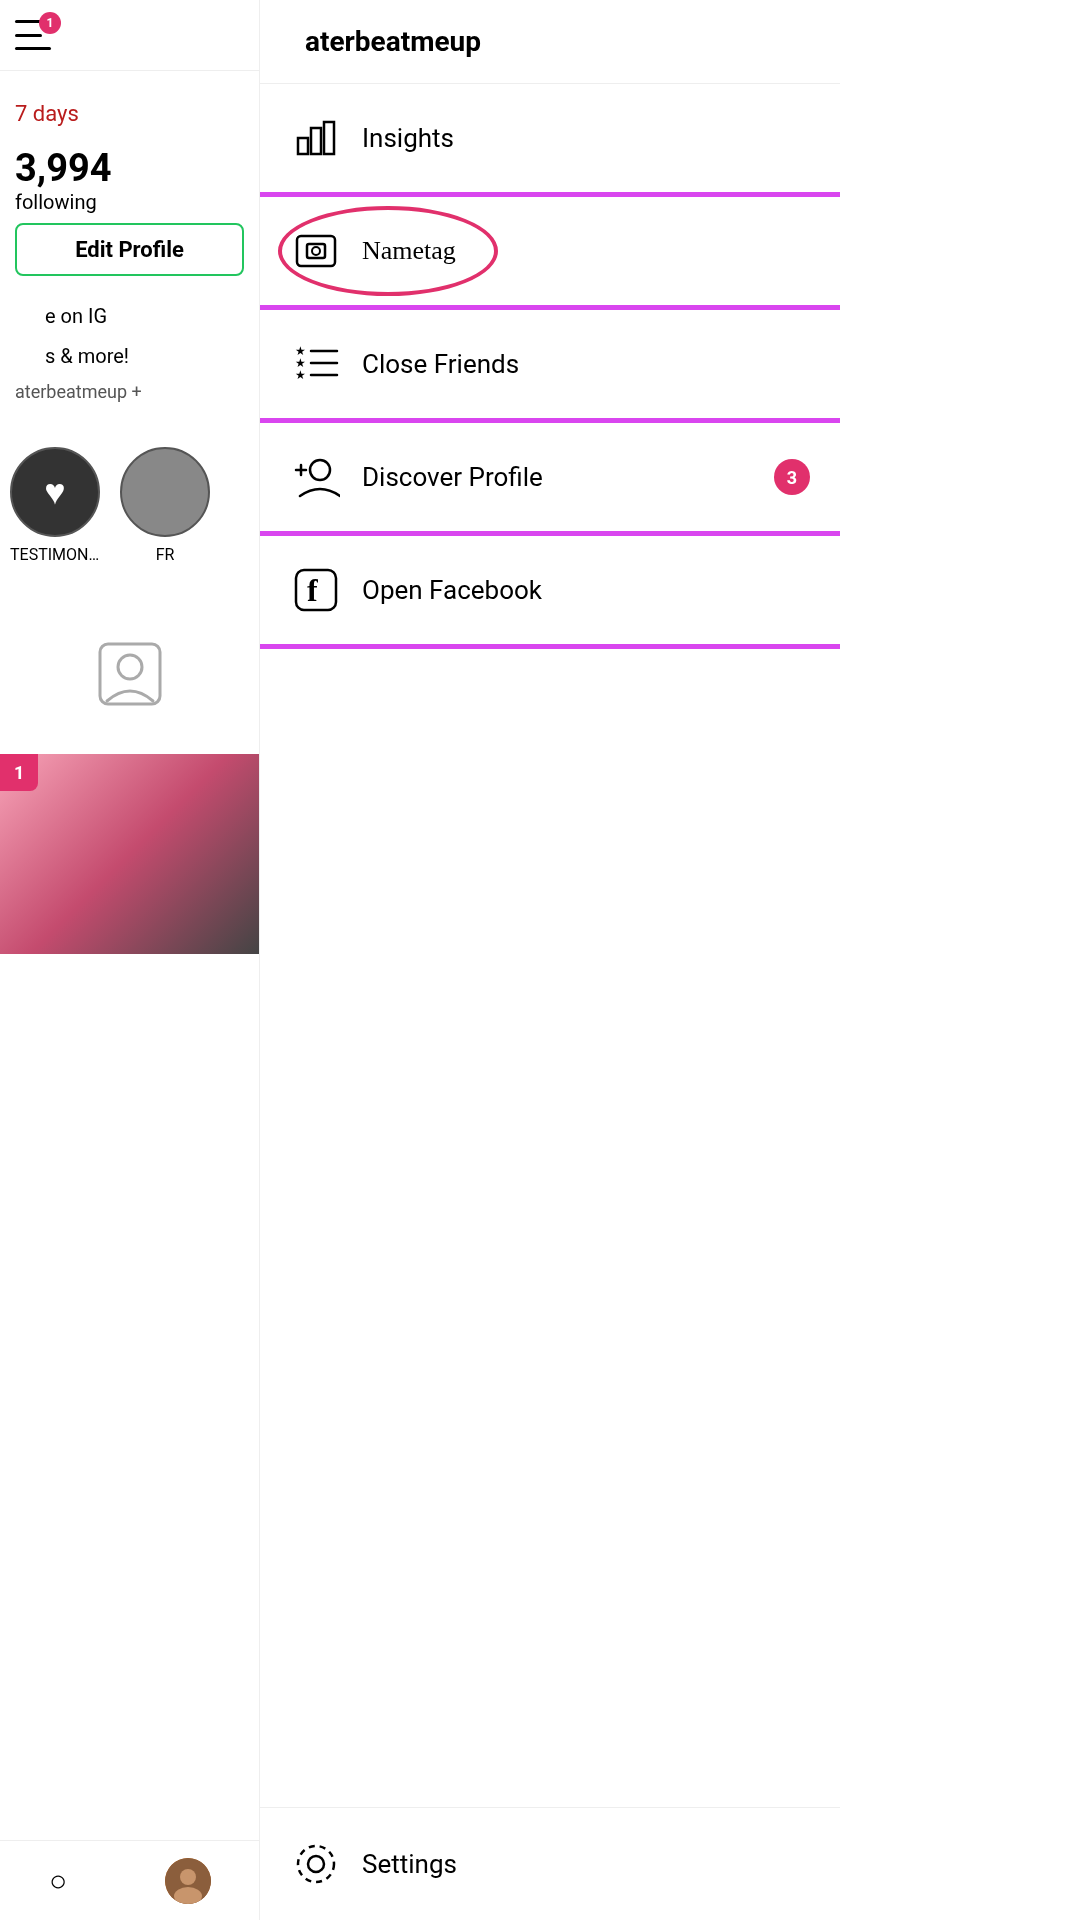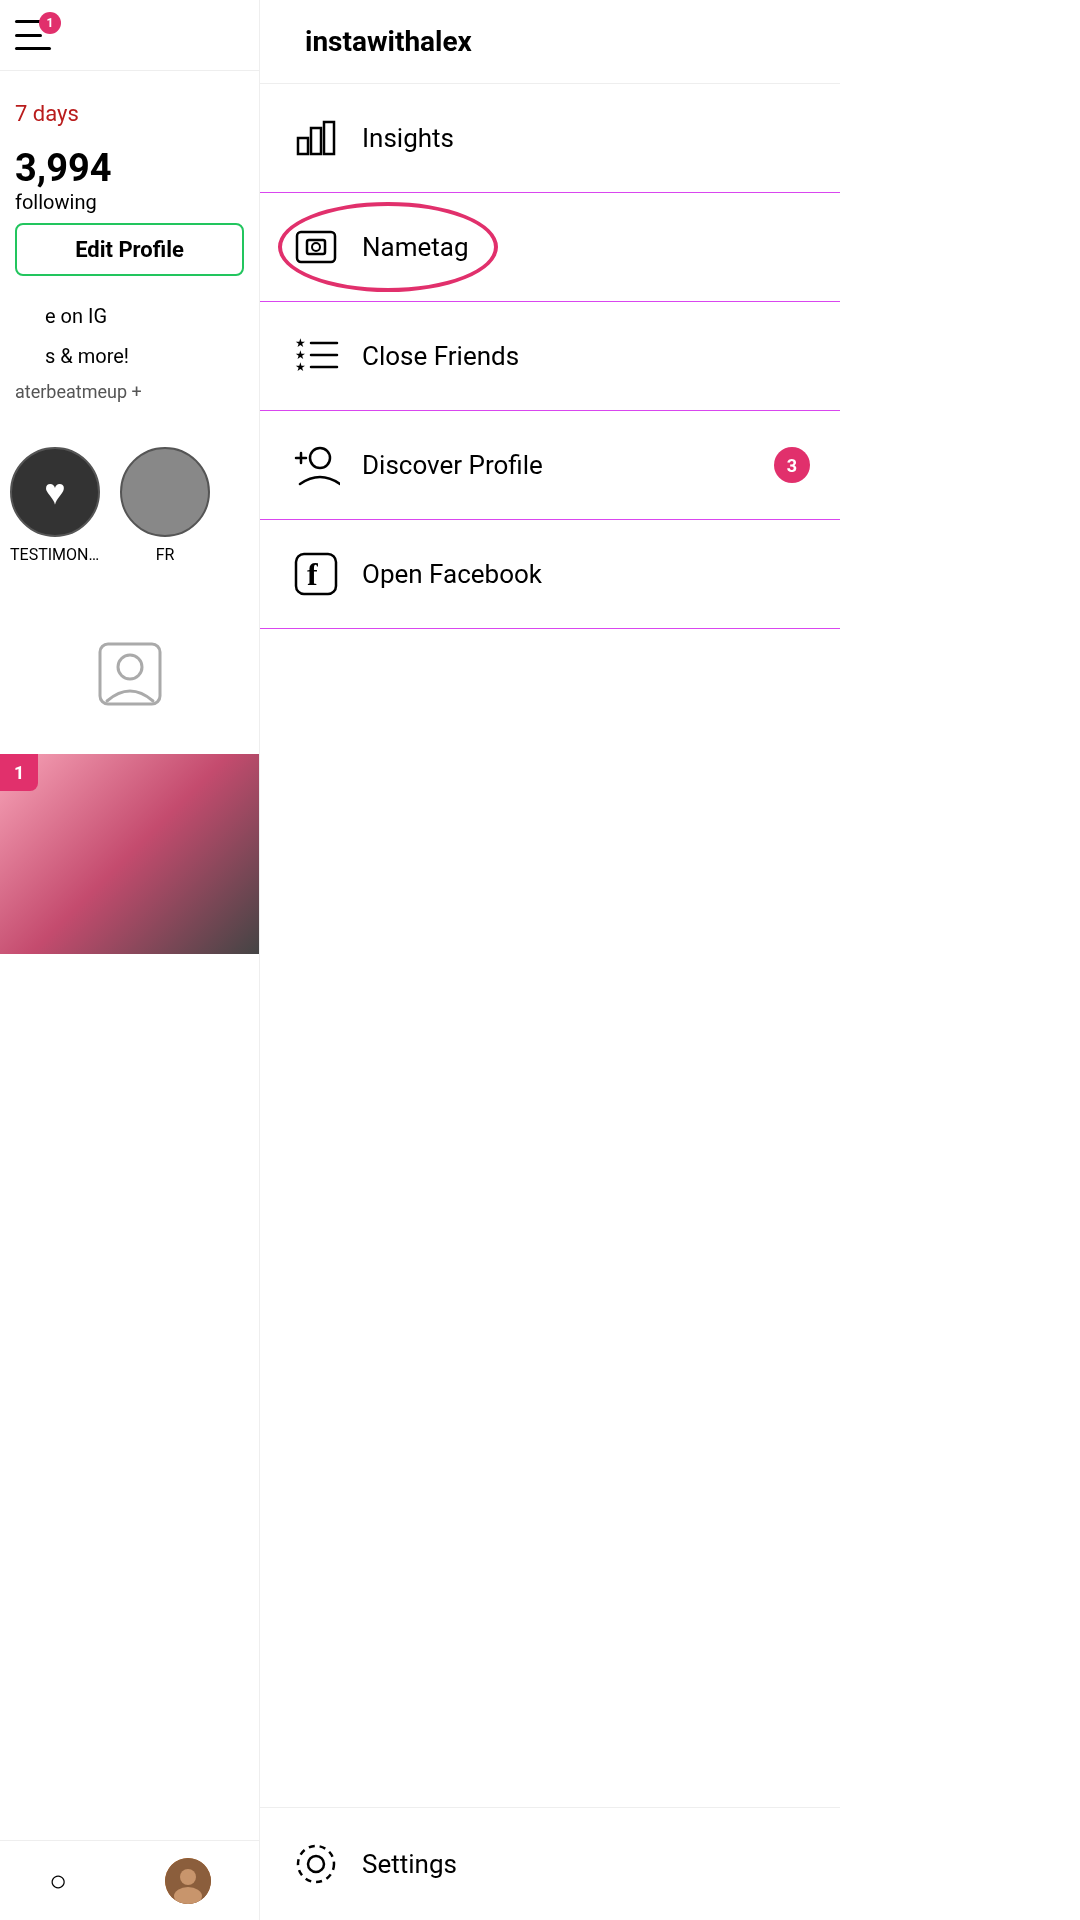--- a/index.html
+++ b/index.html
@@ -264,21 +264,21 @@
     
     .menu-list {
       list-style: none;
       padding: 0;
     }
 
     .menu-item {
       display: flex;
       align-items: center;
       padding: 28px 30px;
-      border-bottom: 1px solid #d946ef;
+      border-bottom: 5px solid #d946ef;
       position: relative;
       cursor: pointer;
       text-align: right;
     }
 
     .menu-icon {
       width: 52px;
       height: 52px;
       display: flex;
       align-items: center;
@@ -304,20 +304,21 @@
       font-size: 18px;
       font-weight: bold;
       display: flex;
       align-items: center;
       justify-content: center;
     }
 
     
     .nametag-item {
       position: relative;
+      font-family: Liberation Serif, serif;
     }
 
     .nametag-highlight-ring {
       position: absolute;
       left: 18px;
       top: 50%;
       transform: translateY(-50%);
       width: 220px;
       height: 90px;
       border: 4px solid #e1306c;
@@ -406,21 +407,21 @@
         <circle cx="23" cy="19" r="8" fill="#C8956C"></circle>
         <ellipse cx="23" cy="38" rx="14" ry="9" fill="#C8956C"></ellipse>
       </svg>
     </div>
   </div>
 </div>
 
 <div class="right-panel">
 
   <div class="menu-header">
-    <span class="username-text">instawithalex</span>
+    <span class="username-text">aterbeatmeup</span>
   </div>
 
   <ul class="menu-list">
 
     <li class="menu-item">
       <div class="menu-icon">
         <svg width="44" height="44" viewBox="0 0 44 44" fill="none">
           <rect x="4" y="22" width="10" height="16" stroke="#000" stroke-width="2.5" fill="none"></rect>
           <rect x="17" y="12" width="10" height="26" stroke="#000" stroke-width="2.5" fill="none"></rect>
           <rect x="30" y="6" width="10" height="32" stroke="#000" stroke-width="2.5" fill="none"></rect>

